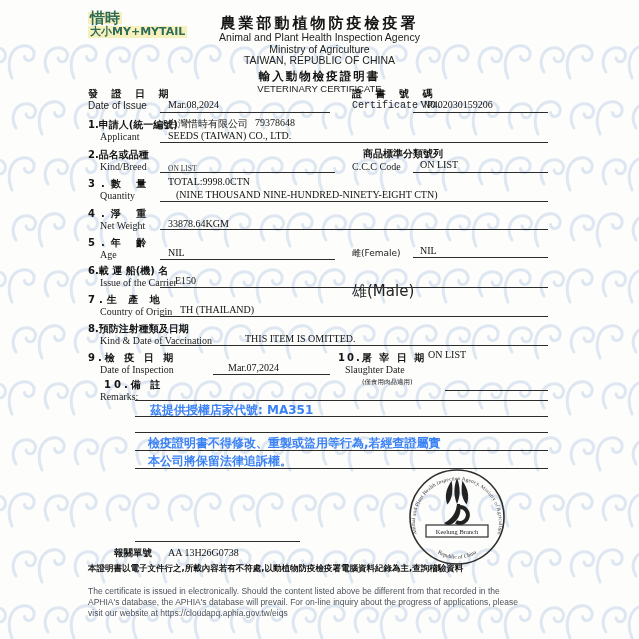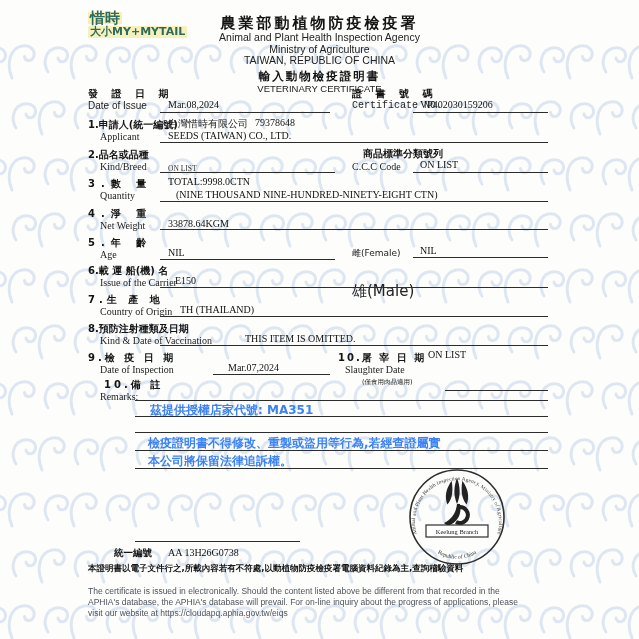--- a/index.html
+++ b/index.html
@@ -333,21 +333,21 @@
       <text x="61" y="71.5" text-anchor="middle" font-size="6.5" font-family="Liberation Serif, serif" fill="#222">Keelung Branch</text>
       <text font-size="5.2" font-family="Liberation Serif, serif" fill="#333" letter-spacing="0.2">
         <textPath href="#arcTop" startOffset="50%" text-anchor="middle">Animal and Plant Health Inspection Agency, Ministry of Agriculture</textPath>
       </text>
       <text font-size="5.6" font-family="Liberation Serif, serif" fill="#333">
         <textPath href="#arcBot" startOffset="50%" text-anchor="middle">Republic of China</textPath>
       </text>
     </svg>
 
     <div class="u" id="cu-sep"></div>
-    <span class="abs zh" id="cu-l">統一編號</span>
+    <span class="abs zh" id="cu-l">報關單號</span>
     <span class="abs val" id="cu-v">AA 13H26G0738</span>
 
     <span class="abs zh" id="ft1">本證明書以電子文件行之,所載內容若有不符處,以動植物防疫檢疫署電腦資料紀錄為主,查詢稽驗資料</span>
     <span class="abs fen" id="fe1">The certificate is issued in electronically. Should the content listed above be different from that recorded in the</span>
     <span class="abs fen" id="fe2">APHIA's database, the APHIA's database will prevail. For on-line inquiry about the progress of applications, please</span>
     <span class="abs fen" id="fe3">visit our website at https://cloudapq.aphia.gov.tw/eiqs</span>
 
   </div>
 </div>
 

